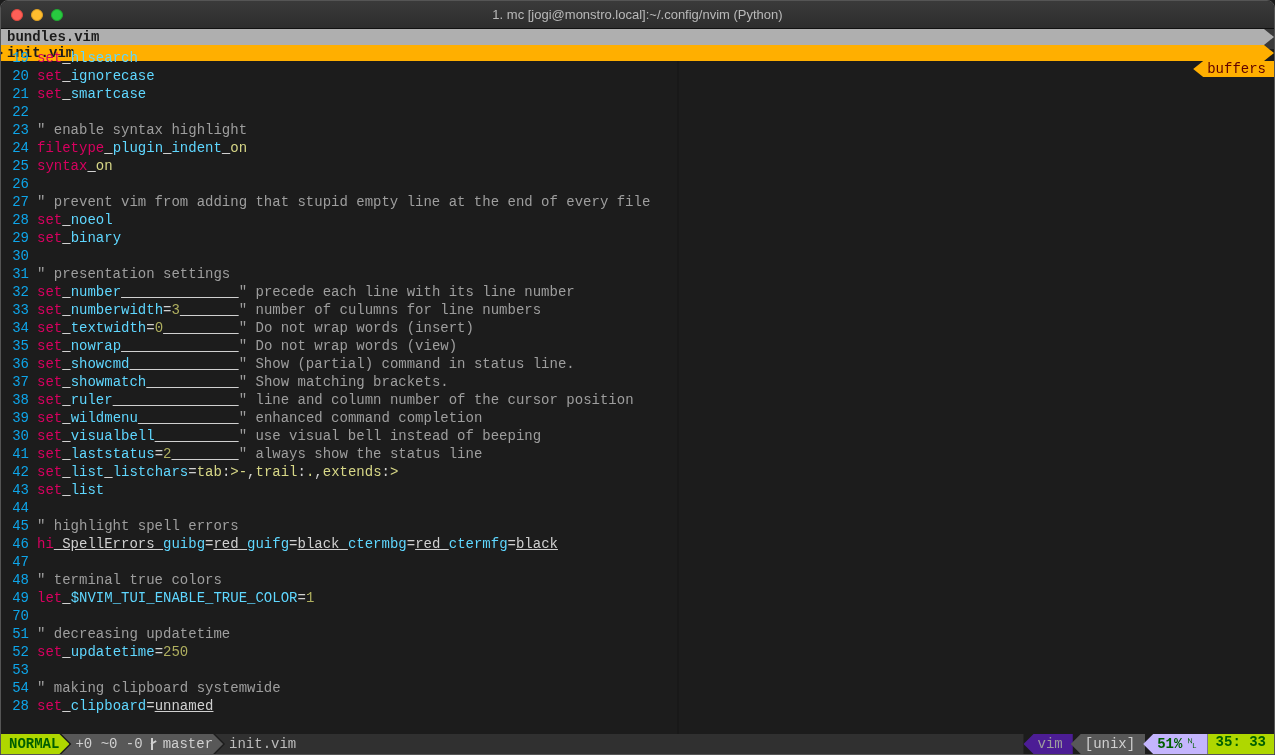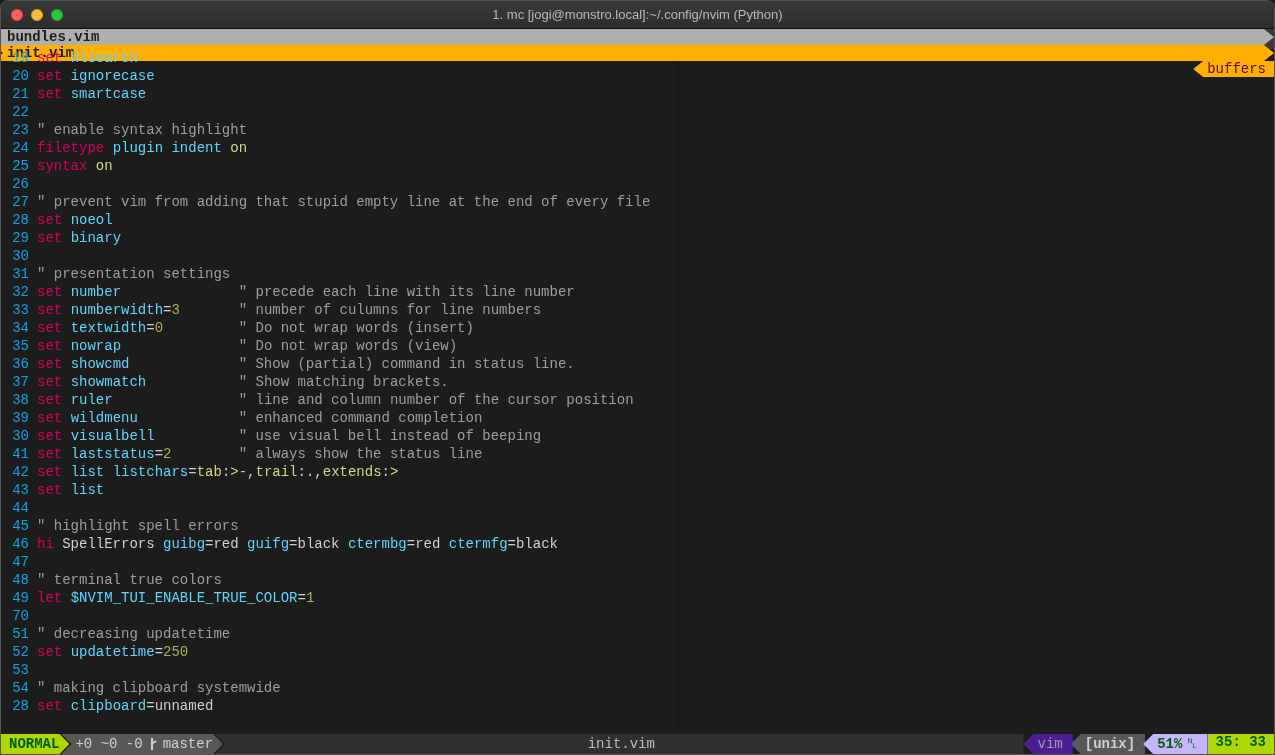--- a/index.html
+++ b/index.html
@@ -86,30 +86,30 @@
     color: #d0d0d0;
   }
   .ln { height: 18px; line-height: 18px; }
   .tok-set   { color: #d7005f; }
   .tok-opt   { color: #5fd7ff; }
   .tok-comment { color: #9e9e9e; }
   .tok-kw    { color: #d7005f; }
   .tok-blue  { color: #5fd7ff; }
   .tok-yellow{ color: #d7d787; }
   .tok-num   { color: #afaf5f; }
-  .tok-white { color: #d0d0d0; }
+  .tok-white { color: #d0d0d0; text-decoration: underline; }
   .tok-eq    { color: #d0d0d0; }
   .statusbar {
     height: 20px;
     display: flex;
     align-items: stretch;
     font-weight: bold;
     color: #1c1c1c;
   }
-  .sb-seg { display: flex; align-items: center; padding: 0 10px 0 14px; justify-content: center; }
+  .sb-seg { display: flex; align-items: center; padding: 0 10px 0 14px; }
   .sb-normal {
     background: #afd700; color: #005f00;
     padding: 0 10px 0 8px;
     clip-path: polygon(0 0, calc(100% - 10px) 0, 100% 50%, calc(100% - 10px) 100%, 0 100%);
   }
   .sb-git {
     background: #585858; color: #d0d0d0;
     margin-left: -8px;
     clip-path: polygon(0 0, calc(100% - 10px) 0, 100% 50%, calc(100% - 10px) 100%, 0 100%, 10px 50%);
     font-weight: normal;
@@ -127,21 +127,21 @@
   }
   .sb-ft {
     background: #4c1d95; color: #9e9e9e;
     clip-path: polygon(10px 0, 100% 0, 100% 100%, 10px 100%, 0 50%);
     font-weight: normal;
   }
   .sb-enc {
     background: #585858; color: #d0d0d0;
     margin-left: -2px;
     clip-path: polygon(10px 0, 100% 0, 100% 100%, 10px 100%, 0 50%);
-    font-weight: bold;
+    font-weight: normal;
   }
   .sb-pct {
     background: #c4b5fd; color: #005f00;
     margin-left: -2px;
     clip-path: polygon(10px 0, 100% 0, 100% 100%, 10px 100%, 0 50%);
   }
   .sb-pos {
     background: #afd700; color: #005f00;
     padding: 0 8px;
   }

